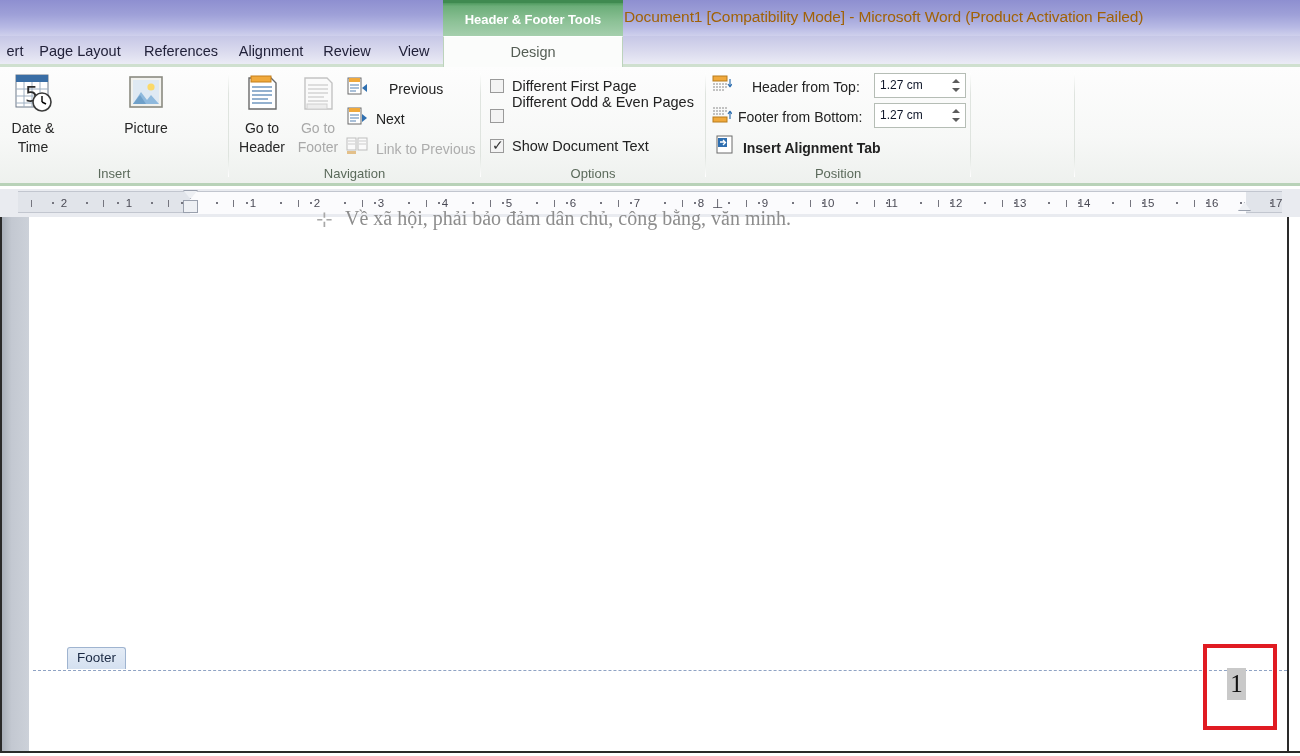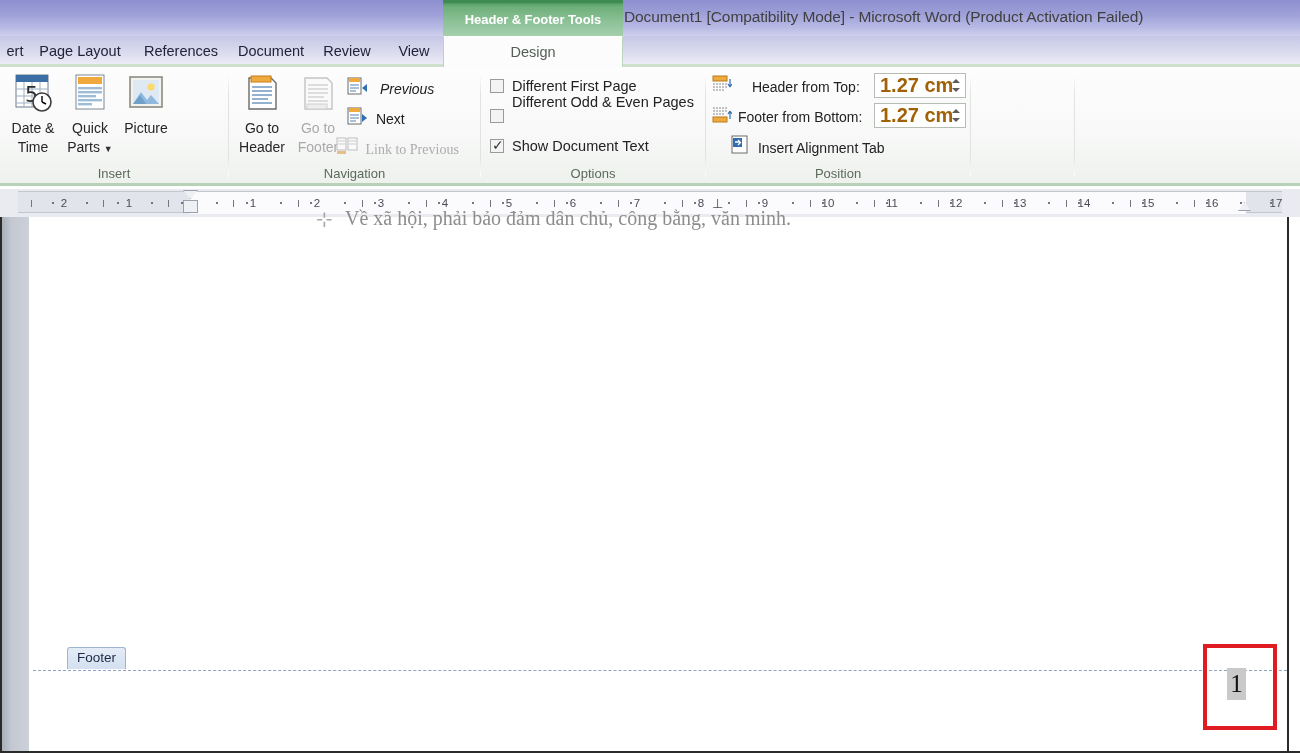--- a/index.html
+++ b/index.html
@@ -11,21 +11,21 @@
   }
   #app { position: relative; width: 1300px; height: 756px; }
 
   
   .titlebar {
     position: absolute; left: 0; top: 0; width: 1300px; height: 36px;
     background: linear-gradient(to bottom, #8e8fd0 0%, #9ea0d8 40%, #b7b9e4 75%, #cfd0ec 100%);
   }
   .title-text {
     position: absolute; left: 624px; top: 4px; width: 676px; height: 26px;
-    color: #404040; font-size: 15.5px; line-height: 26px;
+    color: #a16207; font-size: 15.5px; line-height: 26px;
     white-space: nowrap; letter-spacing: -0.1px;
   }
 
   
   .ctx-header {
     position: absolute; left: 443px; top: 0px; width: 180px; height: 36px;
     background: linear-gradient(to bottom, #4f9a5f 0%, #6cae79 10%, #8cc196 55%, #a5cfad 100%);
     border-top: 3px solid #3f8a50;
     color: #ffffff; font-size: 13px; font-weight: bold;
     text-align: center; line-height: 33px; white-space: nowrap;
@@ -103,21 +103,21 @@
     white-space: nowrap;
   }
 
   
   .spin {
     position: absolute; height: 25px; background: #fff;
     border: 1px solid #b5bdb5;
   }
   .spin .val {
     position: absolute; left: 5px; top: 0; height: 23px; line-height: 23px;
-    font-size: 20px; color: #a16207; font-weight: bold;
+    font-size: 12px; color: #0f172a;
   }
   .spin .arrows {
     position: absolute; right: 2px; top: 0; width: 14px; height: 23px;
   }
   .spin .arrows i {
     position: absolute; left: 3px; width: 0; height: 0;
     border-left: 4px solid transparent; border-right: 4px solid transparent;
   }
   .spin .arrows i.up { top: 5px; border-bottom: 4px solid #5c5c5c; }
   .spin .arrows i.dn { bottom: 5px; border-top: 4px solid #5c5c5c; }
@@ -232,21 +232,21 @@
   <div class="titlebar"></div>
   <div class="ctx-header">Header &amp; Footer Tools</div>
   <div class="title-text">Document1 [Compatibility Mode]  -  Microsoft Word (Product Activation Failed)</div>
 
   <div class="tabstrip"></div>
   <div class="tabstrip-bottomline"></div>
 
   <div class="tab" style="left:0px;width:30px;">ert</div>
   <div class="tab" style="left:33px;width:94px;">Page Layout</div>
   <div class="tab" style="left:133px;width:96px;">References</div>
-  <div class="tab" style="left:231px;width:80px;">Document</div>
+  <div class="tab" style="left:231px;width:80px;">Alignment</div>
   <div class="tab" style="left:313px;width:68px;">Review</div>
   <div class="tab" style="left:387px;width:54px;">View</div>
   <div class="tab active" style="left:443px;width:180px;">Design</div>
 
   <div class="ribbon">
 
     <div class="ribbon-grp" style="left:0px;width:228px;">
 
       <div class="bigbtn" style="left:4px;width:58px;">
         <div class="ic">
@@ -264,40 +264,20 @@
             <text x="12" y="29" font-family="DejaVu Sans" font-size="21" fill="#2b2b2b">5</text>
             <circle cx="29" cy="29" r="9" fill="#fff" stroke="#3a3a3a" stroke-width="1.6"></circle>
             <line x1="29" y1="29" x2="29" y2="23" stroke="#000" stroke-width="1.4"></line>
             <line x1="29" y1="29" x2="33" y2="31" stroke="#000" stroke-width="1.4"></line>
           </svg>
         </div>
         <div class="lb1">Date &amp;</div>
         <div class="lb2">Time</div>
       </div>
 
-      <div class="bigbtn" style="left:62px;width:56px;">
-        <div class="ic">
-          <svg width="40" height="42" viewBox="0 0 40 42">
-            <rect x="6" y="2" width="28" height="34" fill="#fff" stroke="#7b8794"></rect>
-            <rect x="8" y="4" width="24" height="7" fill="#f0a93c"></rect>
-            <g fill="#9dbcd8">
-              <rect x="8" y="14" width="24" height="2.4"></rect>
-                <rect x="8" y="18" width="24" height="2.4"></rect>
-              <rect x="8" y="22" width="18" height="2.4"></rect>
-                <rect x="8" y="26" width="24" height="2.4"></rect>
-              <rect x="8" y="30" width="14" height="2.4"></rect>
-            </g>
-          </svg>
-        </div>
-        <div class="lb1">Quick</div>
-        <div class="lb2">
-          <span>Parts</span>
-          <span style="font-size:9px;color:#333;">▼</span>
-        </div>
-      </div>
 
       <div class="bigbtn" style="left:118px;width:56px;">
         <div class="ic">
           <svg width="40" height="42" viewBox="0 0 40 42">
             <rect x="4" y="4" width="32" height="30" fill="#f2f2ee" stroke="#8a8a80" stroke-width="1.6"></rect>
             <rect x="7" y="7" width="26" height="24" fill="#dfe9f3"></rect>
             <circle cx="25" cy="14" r="3.6" fill="#fbd96a"></circle>
             <path d="M7 31 L15 19 L21 27 L25 22 L33 31 Z" fill="#8fb9dd"></path>
             <path d="M7 31 L14 22 L20 31 Z" fill="#6fa0c9"></path>
           </svg>
@@ -354,40 +334,40 @@
             <rect x="2" y="2" width="13" height="16" fill="#fff" stroke="#6a6a6a"></rect>
             <rect x="3" y="2" width="11" height="4" fill="#f0a93c"></rect>
             <g stroke="#7a9ec4" stroke-width="1.3">
                 <line x1="4" y1="9" x2="13" y2="9"></line>
                 <line x1="4" y1="12" x2="13" y2="12"></line>
                 <line x1="4" y1="15" x2="10" y2="15"></line>
               </g>
             <path d="M21 8 L16 12 L21 16 Z" fill="#2f6fb0"></path>
           </svg>
         </span>
-        <span style="vertical-align:middle;margin-left:8px;font-style:italic;">Previous</span>
+        <span style="vertical-align:middle;margin-left:17px;">Previous</span>
       </div>
 
       <div class="smallitem" style="left:117px;top:39px;">
         <span style="display:inline-block;vertical-align:middle;">
           <svg width="22" height="20" viewBox="0 0 22 20">
             <rect x="2" y="2" width="13" height="16" fill="#fff" stroke="#6a6a6a"></rect>
             <rect x="3" y="2" width="11" height="4" fill="#f0a93c"></rect>
             <g stroke="#7a9ec4" stroke-width="1.3">
                 <line x1="4" y1="9" x2="13" y2="9"></line>
                 <line x1="4" y1="12" x2="13" y2="12"></line>
                 <line x1="4" y1="15" x2="10" y2="15"></line>
               </g>
             <path d="M16 8 L21 12 L16 16 Z" fill="#2f6fb0"></path>
           </svg>
         </span>
         <span style="vertical-align:middle;margin-left:4px;">Next</span>
       </div>
 
-      <div class="smallitem disabled" style="left:107px;top:69px;font-family:Liberation Serif, serif;">
+      <div class="smallitem disabled" style="left:117px;top:69px;">
         <span style="display:inline-block;vertical-align:middle;">
           <svg width="22" height="20" viewBox="0 0 22 20">
             <rect x="1" y="2" width="9" height="12" fill="#fafafa" stroke="#bdbdbd"></rect>
             <rect x="12" y="2" width="9" height="12" fill="#fafafa" stroke="#bdbdbd"></rect>
             <g stroke="#d4d4d4" stroke-width="1.2">
                 <line x1="2" y1="5" x2="9" y2="5"></line>
                 <line x1="2" y1="8" x2="9" y2="8"></line>
                 <line x1="13" y1="5" x2="20" y2="5"></line>
                 <line x1="13" y1="8" x2="20" y2="8"></line>
               </g>
@@ -455,21 +435,21 @@
         <span style="vertical-align:middle;margin-left:2px;">Footer from Bottom:</span>
       </div>
       <div class="spin" style="left:168px;top:36px;width:92px;">
         <div class="val">1.27 cm</div>
         <div class="arrows">
           <i class="up"></i>
           <i class="dn"></i>
         </div>
       </div>
 
-      <div class="smallitem" style="left:24px;top:68px;">
+      <div class="smallitem" style="left:9px;top:68px;font-weight:bold;">
         <span style="display:inline-block;vertical-align:middle;">
           <svg width="20" height="19" viewBox="0 0 20 19">
             <rect x="2" y="1" width="15" height="17" fill="#fff" stroke="#6a6a6a"></rect>
             <rect x="3" y="3" width="9" height="9" fill="#2f6fb0"></rect>
             <path d="M5 7 h5 M8 5 L10.5 7.5 L8 10" stroke="#fff" stroke-width="1.3" fill="none"></path>
           </svg>
         </span>
         <span style="vertical-align:middle;margin-left:4px;">Insert Alignment Tab</span>
       </div>
 

